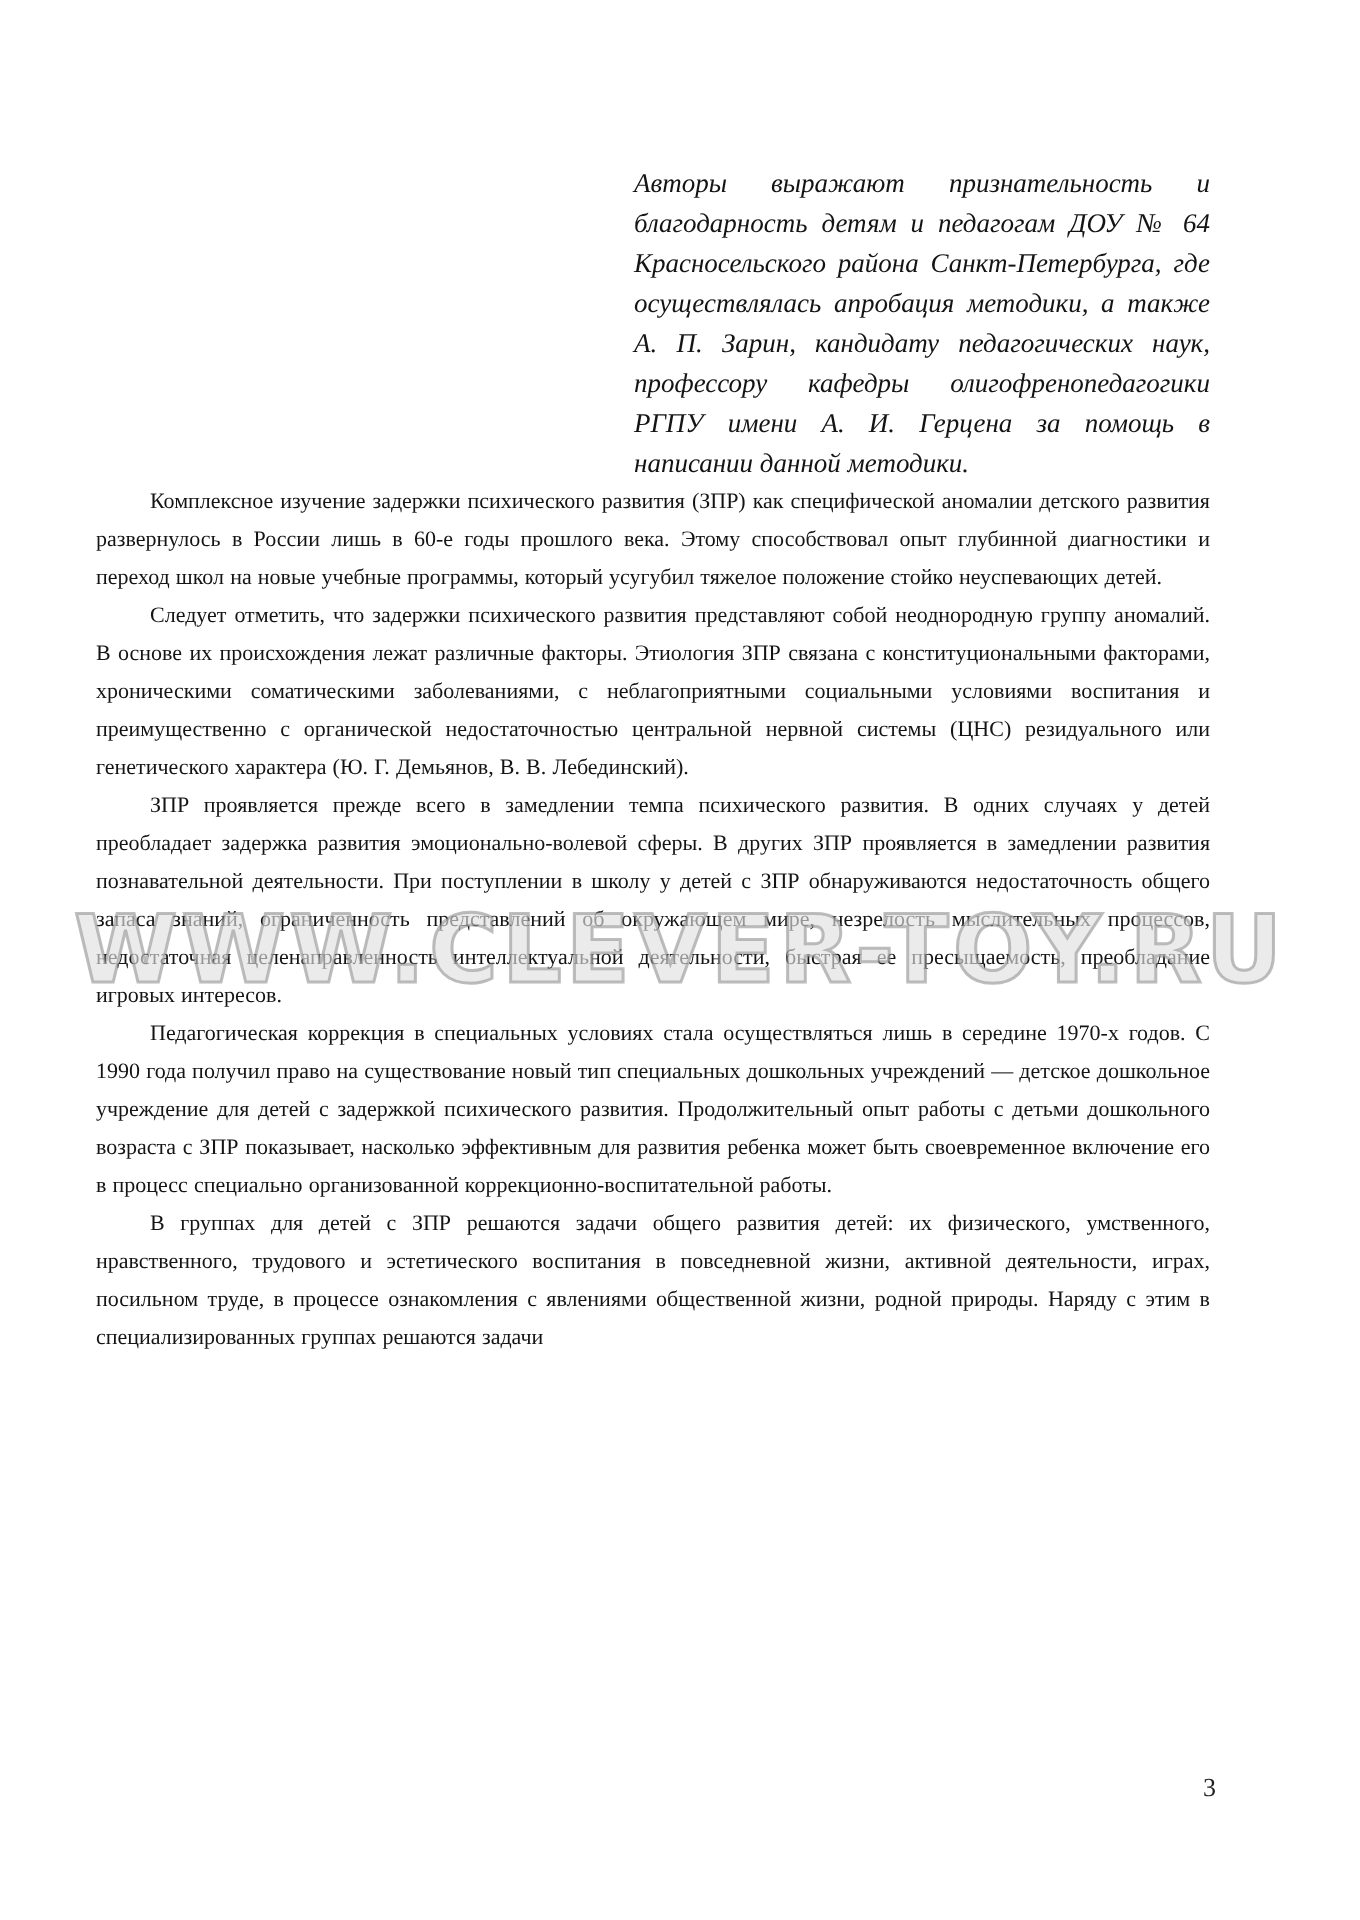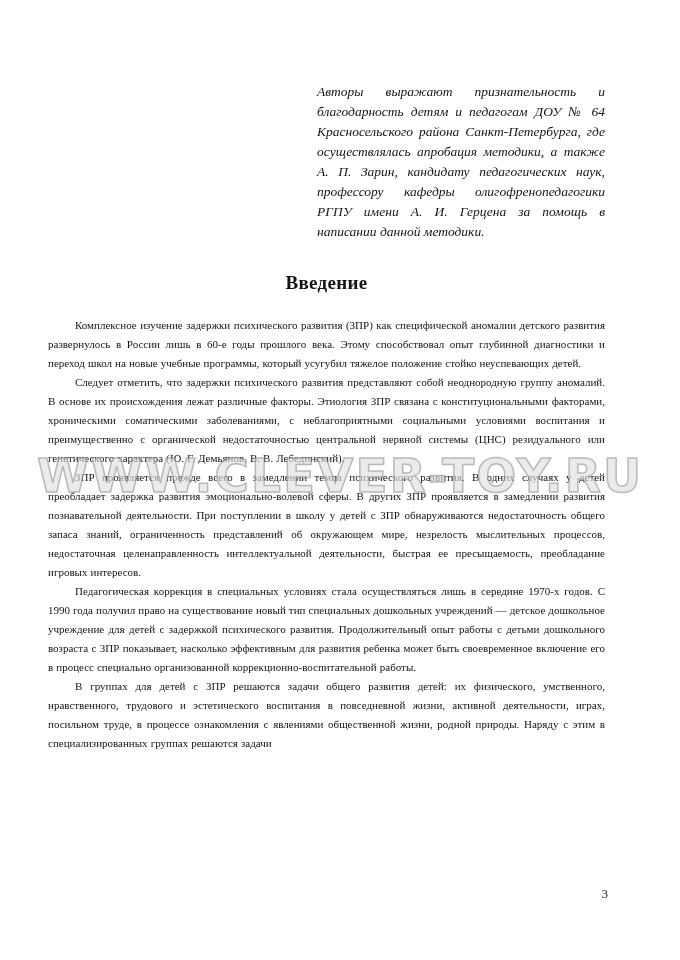--- a/index.html
+++ b/index.html
@@ -77,21 +77,20 @@
 <body>
 
 <div class="page">
 
   <div class="watermark">WWW.CLEVER-TOY.RU</div>
 
   <div class="content">
 
     <div class="epigraph">Авторы выражают признательность и благодарность детям и педагогам ДОУ № 64 Красносельского района Санкт-Петербурга, где осуществлялась апробация методики, а также А. П. Зарин, кандидату педагогических наук, профессору кафедры олигофренопедагогики РГПУ имени А. И. Герцена за помощь в написании данной методики.</div>
 
-    <h1 class="heading">Введение</h1>
 
     <div class="body-text">
       <p>Комплексное изучение задержки психического развития (ЗПР) как специфической аномалии детского развития развернулось в России лишь в 60-е годы прошлого века. Этому способствовал опыт глубинной диагностики и переход школ на новые учебные программы, который усугубил тяжелое положение стойко неуспевающих детей.</p>
       <p>Следует отметить, что задержки психического развития представляют собой неоднородную группу аномалий. В основе их происхождения лежат различные факторы. Этиология ЗПР связана с конституциональными факторами, хроническими соматическими заболеваниями, с неблагоприятными социальными условиями воспитания и преимущественно с органической недостаточностью центральной нервной системы (ЦНС) резидуального или генетического характера (Ю. Г. Демьянов, В. В. Лебединский).</p>
       <p>ЗПР проявляется прежде всего в замедлении темпа психического развития. В одних случаях у детей преобладает задержка развития эмоционально-волевой сферы. В других ЗПР проявляется в замедлении развития познавательной деятельности. При поступлении в школу у детей с ЗПР обнаруживаются недостаточность общего запаса знаний, ограниченность представлений об окружающем мире, незрелость мыслительных процессов, недостаточная целенаправленность интеллектуальной деятельности, быстрая ее пресыщаемость, преобладание игровых интересов.</p>
       <p>Педагогическая коррекция в специальных условиях стала осуществляться лишь в середине 1970-х годов. С 1990 года получил право на существование новый тип специальных дошкольных учреждений — детское дошкольное учреждение для детей с задержкой психического развития. Продолжительный опыт работы с детьми дошкольного возраста с ЗПР показывает, насколько эффективным для развития ребенка может быть своевременное включение его в процесс специально организованной коррекционно-воспитательной работы.</p>
       <p>В группах для детей с ЗПР решаются задачи общего развития детей: их физического, умственного, нравственного, трудового и эстетического воспитания в повседневной жизни, активной деятельности, играх, посильном труде, в процессе ознакомления с явлениями общественной жизни, родной природы. Наряду с этим в специализированных группах решаются задачи</p>
     </div>
 
   </div>

